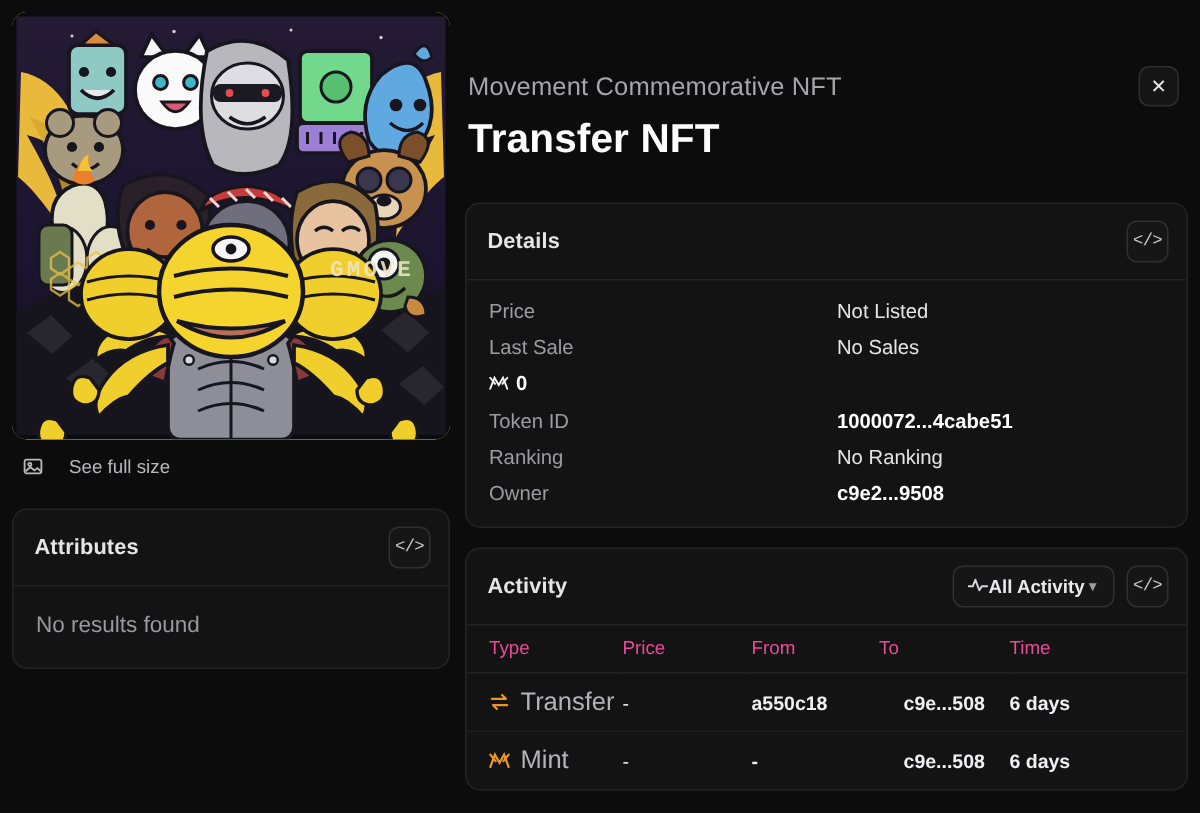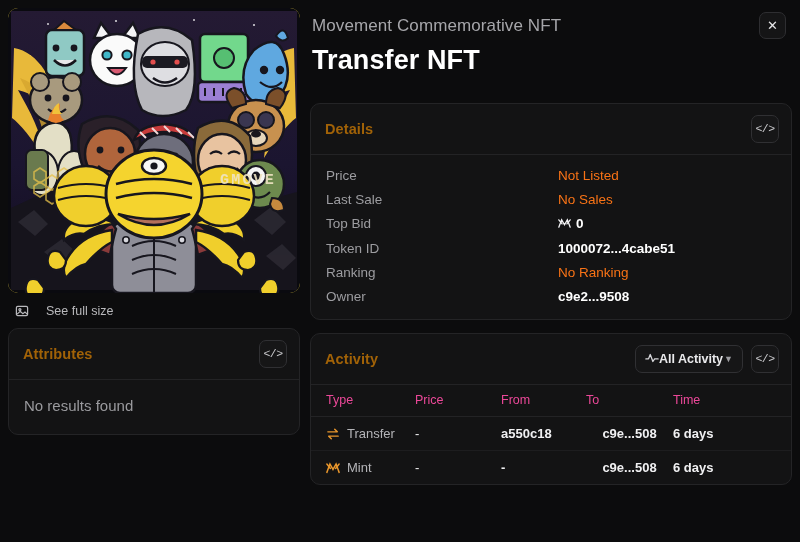--- a/index.html
+++ b/index.html
@@ -36,33 +36,33 @@
   .fullsize-row {
     display: flex; align-items: center; gap: 17px;
     margin: 11px 0 0 7px;
     color: #b9b9bc;
     font-size: 12.5px;
     cursor: pointer;
   }
   .fullsize-row svg { display:block; }
 
   .panel {
-    margin-top: 10px;
+    margin-top: 21px;
     background: #131314;
     border: 1px solid #242426;
     border-radius: 10px;
     overflow: hidden;
   }
   .panel-head {
     display: flex; align-items: center; justify-content: space-between;
     padding: 11px 12px 11px 14px;
     border-bottom: 1px solid #232325;
   }
   .panel-title {
-    color: #a16207;
+    color: #e5e5e5;
     font-size: 14.5px;
     font-weight: bold;
     letter-spacing: .1px;
   }
   .code-btn {
     width: 28px; height: 28px;
     border: 1px solid #303033;
     border-radius: 7px;
     background: #161617;
     display: flex; align-items: center; justify-content: center;
@@ -85,20 +85,21 @@
   .right-col {
     flex: 1 1 auto;
     min-width: 0;
     padding-left: 10px;
     display: flex;
     flex-direction: column;
   }
   .header {
     position: relative;
     padding: 8px 44px 0 2px;
+    margin-top: 32px;
   }
   .collection-name {
     color: #a6a6aa;
     font-size: 17px;
     letter-spacing: .1px;
   }
   .nft-title {
     color: #ffffff;
     font-size: 27px;
     font-weight: bold;
@@ -123,21 +124,21 @@
     display: flex;
     padding: 4.5px 15px;
     font-size: 13.5px;
   }
   .detail-label {
     width: 232px;
     flex: 0 0 232px;
     color: #9d9da1;
   }
   .detail-value { color: #f3f3f5; }
-  .detail-value.muted { color: #f97316; }
+  .detail-value.muted { color: #e5e5e5; }
   .detail-value.strong { color: #ffffff; font-weight: bold; }
   .detail-rows { padding: 8px 0 11px 0; }
   .tok-glyph {
     display: inline-block;
     margin-right: 5px;
     vertical-align: -1px;
   }
 
   .activity-panel { margin-top: 13px; }
   .activity-head-right { display: flex; align-items: center; gap: 8px; }
@@ -170,21 +171,21 @@
     color: #f0f0f2;
     border-bottom: 1px solid #1d1d1f;
   }
   table.activity tr:last-child td { border-bottom: none; }
   .col-type  { width: 104px; padding-left: 15px !important; }
   .col-price { width: 86px; }
   .col-from  { width: 85px; }
   .col-to    { width: 87px; text-align: center; }
   .col-time  { }
   .type-cell { display: flex; align-items: center; gap: 7px; color: #b4b4b8; }
-  .type-cell .tname { color: #b4b4b8; font-size: 13px; }
+  .type-cell .tname { color: #b4b4b8; font-size: 17px; }
   .dash { color: #e6e6e8; }
   .addr { color: #ffffff; font-weight: bold; font-size: 12.5px; }
   .time { color: #ffffff; font-weight: bold; font-size: 13px; margin-top: 17px; }
   .ico-orange { color: #e8962c; display:flex; align-items:center; }
 </style>
 </head>
 <body>
 
 <div class="modal">
 
@@ -428,21 +429,20 @@
       <div class="detail-rows" id="detail-rows">
           <div class="detail-row">
             <span class="detail-label">Price</span>
             <span class="detail-value muted"><span>Not Listed</span></span>
           </div>
           <div class="detail-row">
             <span class="detail-label">Last Sale</span>
             <span class="detail-value muted"><span>No Sales</span></span>
           </div>
           <div class="detail-row">
-            <span class="detail-label">Top Bid</span>
             <span class="detail-value strong"><span class="tok-glyph"><svg width="13" height="11" viewBox="0 0 16 13" fill="none" stroke="#f3f3f5" stroke-width="1.6" stroke-linecap="round">
                   <path d="M1 11 L4.5 2 L8 8 L11.5 2 L15 11"></path>
                   <path d="M1 2 L5 7 M15 2 L11 7"></path>
                 </svg></span><span>0</span></span>
           </div>
           <div class="detail-row">
             <span class="detail-label">Token ID</span>
             <span class="detail-value strong"><span>1000072...4cabe51</span></span>
           </div>
           <div class="detail-row">

